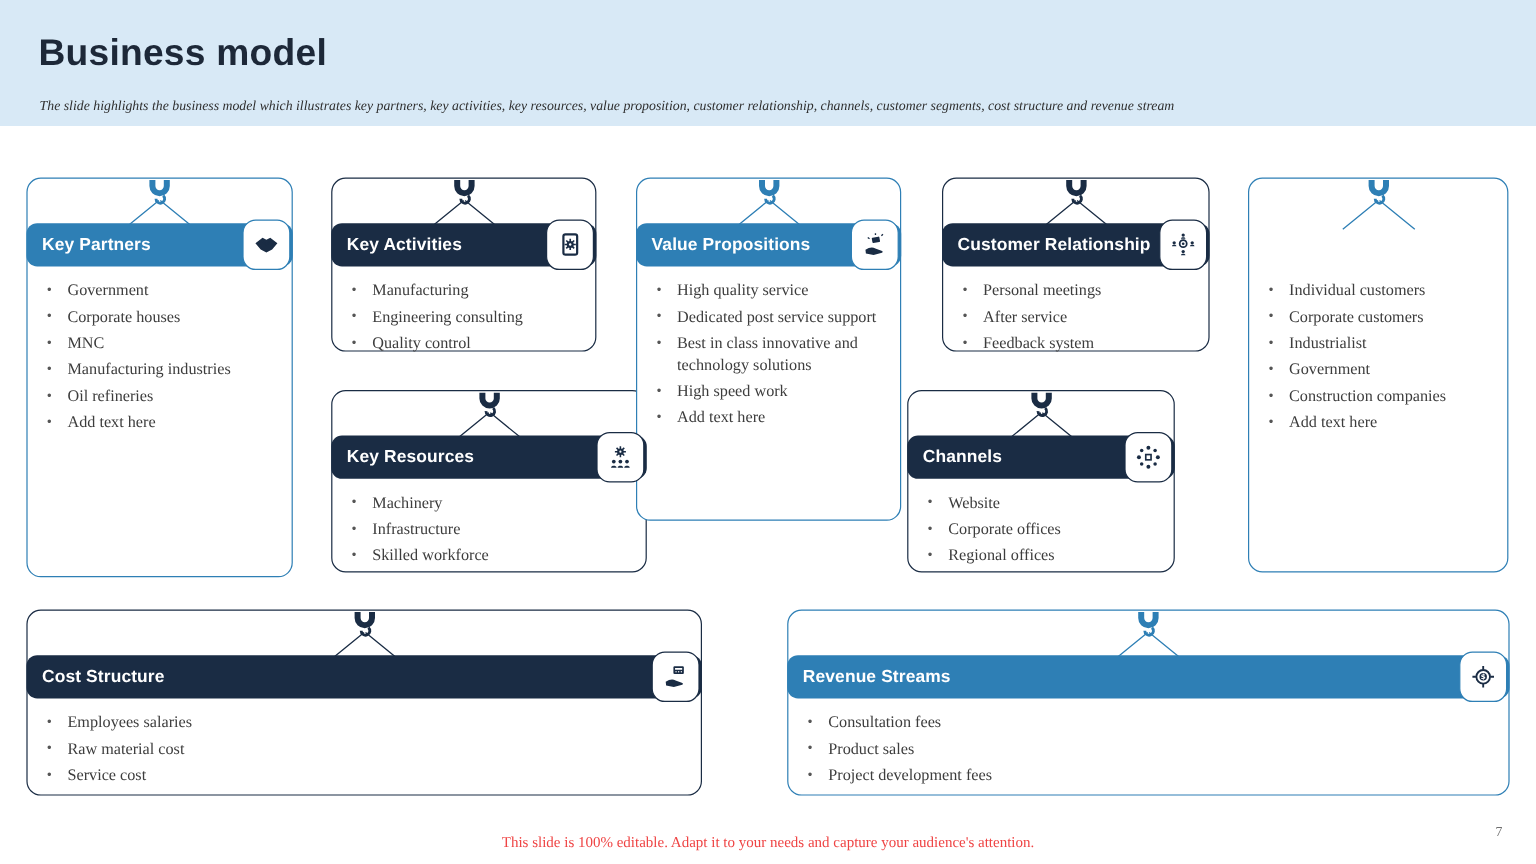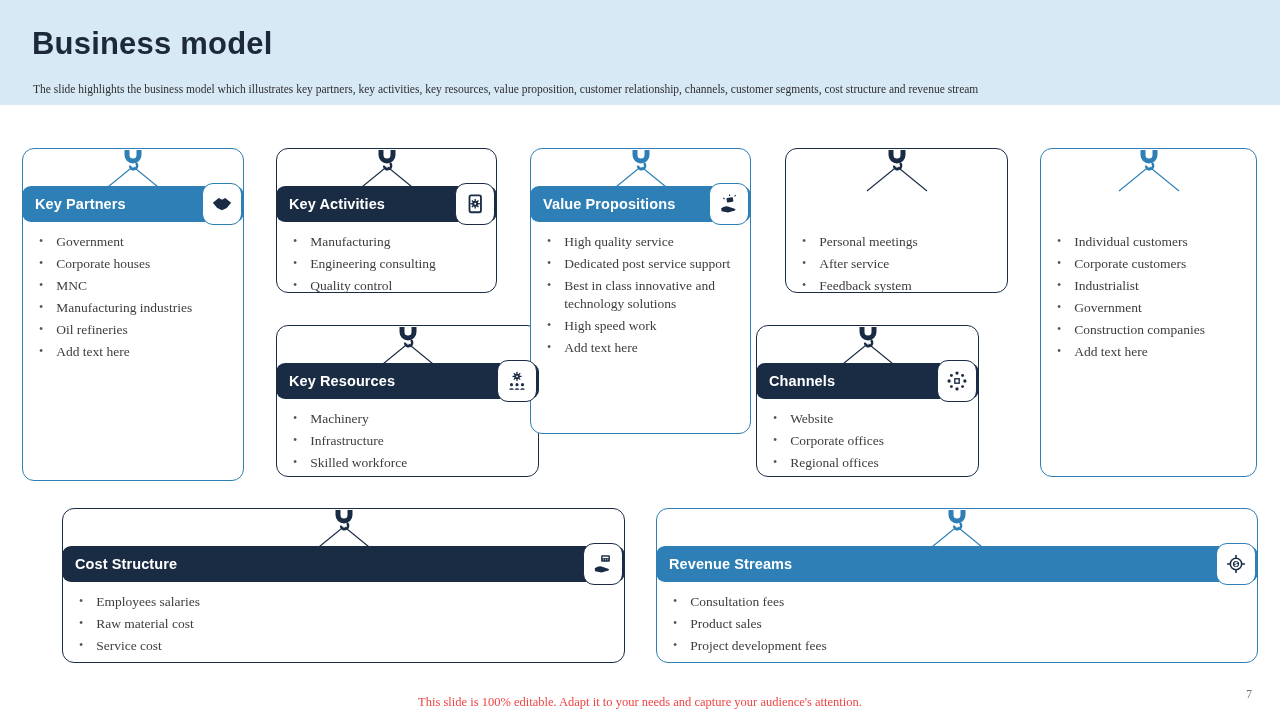--- a/index.html
+++ b/index.html
@@ -21,21 +21,21 @@
     position:absolute;left:0;top:0;width:1280px;height:105px;
     background:var(--band);
   }
   .slide-title{
     position:absolute;left:32px;top:26px;
     font-size:31px;font-weight:800;color:#1d2838;letter-spacing:.2px;
   }
   .slide-subtitle{
     position:absolute;left:33px;top:83px;width:1100px;
     font-family:"Liberation Serif",serif;
-    font-size:11.5px;color:#2e2e2e;
+    font-size:11.5px;color:#2e2e2e;font-style:italic;
   }
   .card{
     position:absolute;background:#fff;border-radius:12px;
   }
   .card.blue{border:1px solid var(--blue);}
   .card.navy{border:1px solid var(--navy);}
   .hook{
     position:absolute;top:1px;left:50%;transform:translateX(-50%);
     z-index:1;
   }
@@ -74,21 +74,21 @@
     color:#555;margin:0 13px 0 4px;font-size:12px;line-height:1.45;
   }
   
   .pos-key-partners          {left:22px;  top:148px; width:222px; height:333px;}
   .pos-key-activities        {left:276px; top:148px; width:221px; height:145px;}
   .pos-key-resources         {left:276px; top:325px; width:263px; height:152px;}
   .pos-value-propositions    {left:530px; top:148px; width:221px; height:286px;}
   .pos-customer-relationship {left:785px; top:148px; width:223px; height:145px;}
   .pos-channels              {left:756px; top:325px; width:223px; height:152px;}
   .pos-customer-segments     {left:1040px;top:148px; width:217px; height:329px;}
-  .pos-cost-structure        {left:22px;  top:508px; width:563px; height:155px;margin-left:40px;}
+  .pos-cost-structure        {left:22px;  top:508px; width:563px; height:155px;}
   .pos-revenue-streams       {left:656px; top:508px; width:602px; height:155px;}
   .footer{
     position:absolute;left:0;top:695px;width:1280px;text-align:center;
     font-family:"Liberation Serif",serif;font-size:12.5px;color:#ef4444;
   }
   .page-number{
     position:absolute;right:28px;top:688px;
     font-size:11.5px;color:#6e6e6e;font-family:"Liberation Serif",serif;
   }
 </style>
@@ -260,20 +260,37 @@
         <span class="blt">•</span>
         <span>Add text here</span>
       </li>
     </ul>
 </div>
 
 <div class="card navy pos-customer-relationship">
   <svg class="hook" width="74" height="42" viewBox="0 0 74 42">
       <use href="#hook-shape"></use>
     </svg>
+  <div class="card-header">
+    <span>Customer Relationship</span>
+    <span class="icon-box">
+      <svg width="22" height="22" viewBox="0 0 24 24">
+        <circle cx="12" cy="11" r="3.2" class="glyph-stroke" stroke-width="1.6"></circle>
+        <circle cx="12" cy="11" r="1.2" class="glyph"></circle>
+        <circle cx="12" cy="3.2" r="1.5" class="glyph"></circle>
+        <path class="glyph" d="M10 6.4c0-1.8 4-1.8 4 0z"></path>
+        <circle cx="12" cy="18.2" r="1.5" class="glyph"></circle>
+        <path class="glyph" d="M10 21.4c0-1.8 4-1.8 4 0z"></path>
+        <circle cx="3.8" cy="10.2" r="1.5" class="glyph"></circle>
+        <path class="glyph" d="M1.8 13.4c0-1.8 4-1.8 4 0z"></path>
+        <circle cx="20.2" cy="10.2" r="1.5" class="glyph"></circle>
+        <path class="glyph" d="M18.2 13.4c0-1.8 4-1.8 4 0z"></path>
+      </svg>
+    </span>
+  </div>
   <ul class="card-list">
       <li>
         <span class="blt">•</span>
         <span>Personal meetings</span>
       </li>
       <li>
         <span class="blt">•</span>
         <span>After service</span>
       </li>
       <li>

